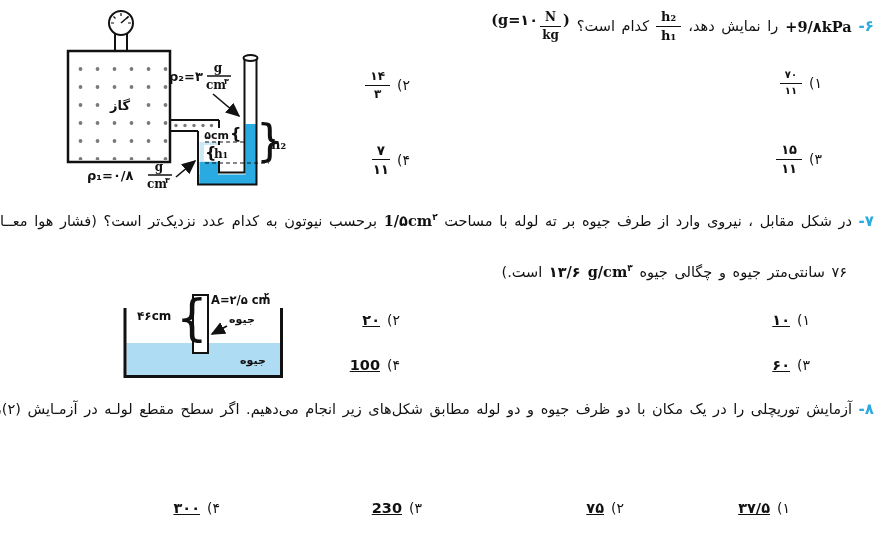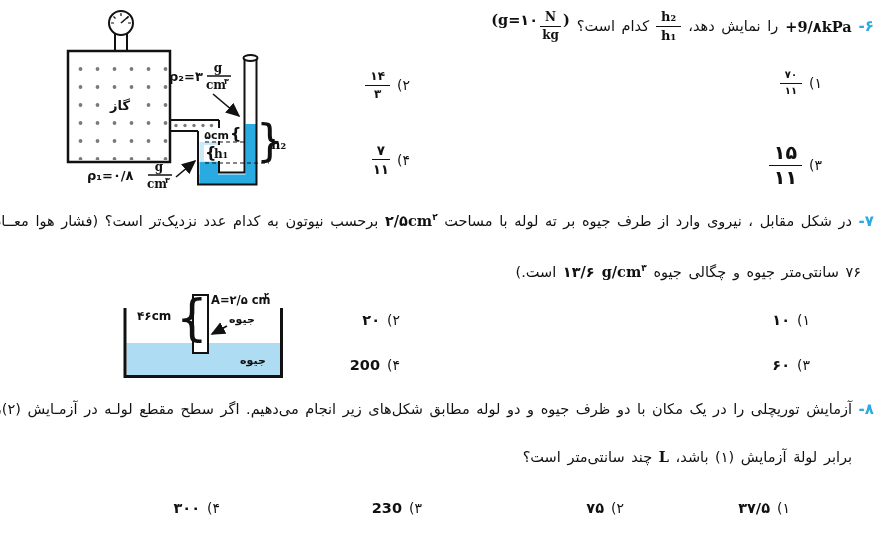--- a/index.html
+++ b/index.html
@@ -9,21 +9,21 @@
   .qline.flexline{display:flex;align-items:center;gap:7px;}
   .qnum{color:#29abe2;font-weight:bold;font-size:15px;}
   .ltr{direction:ltr;unicode-bidi:embed;display:inline-block;
        font-family:"DejaVu Serif","DejaVu Sans",serif;font-weight:bold;}
   sup{font-size:9px;}
   .frac{display:inline-flex;flex-direction:column;align-items:center;line-height:1.05;
         font-family:"DejaVu Serif","DejaVu Sans",serif;font-weight:bold;direction:ltr;}
   .frac .fnum{padding:0 5px 2px;border-bottom:1.6px solid #111;}
   .frac .fden{padding-top:2px;}
   .opt{position:absolute;display:flex;direction:rtl;align-items:center;gap:7px;font-size:14px;}
-  .opt .val{font-weight:bold;font-size:14.5px;}
+  .opt .val{font-weight:bold;font-size:14.5px;text-decoration:underline;}
   .gexp{display:inline-flex;gap:2px;}
   svg text{font-family:"DejaVu Sans",sans-serif;}
   svg text.serif{font-family:"DejaVu Serif","DejaVu Sans",serif;}
 </style>
 </head>
 <body>
 
 <div class="page">
 
   <div class="qline flexline" style="top:10px;right:12px">
@@ -54,21 +54,21 @@
   </div>
   <div class="opt" style="top:70px;right:476px">
     <span class="marker">۲)</span>
     <span class="frac" style="font-size:12px">
       <span class="fnum">۱۴</span>
       <span class="fden">۳</span>
     </span>
   </div>
   <div class="opt" style="top:143px;right:64px">
     <span class="marker">۳)</span>
-    <span class="frac" style="font-size:19px">
+    <span class="frac" style="font-size:13px">
       <span class="fnum">۱۵</span>
       <span class="fden">۱۱</span>
     </span>
   </div>
   <div class="opt" style="top:143px;right:476px">
     <span class="marker">۴)</span>
     <span class="frac" style="font-size:13.5px">
       <span class="fnum">۷</span>
       <span class="fden">۱۱</span>
     </span>
@@ -149,68 +149,63 @@
       <text class="serif" x="104" y="165" text-anchor="middle" font-size="12" font-weight="bold" fill="#111">g</text>
       <text class="serif" x="102" y="182" text-anchor="middle" font-size="12" font-weight="bold" fill="#111">cm</text>
       <text x="110" y="177" font-size="8" font-weight="bold" fill="#111">۳</text>
       <line x1="121" y1="171" x2="140" y2="155" stroke="#111" stroke-width="1.6" marker-end="url(#arrw)"></line>
     </g>
   </svg>
 
   <div class="qline" style="top:212px;right:12px">
     <span class="qnum">۷-</span>
     <span>در شکل مقابل ، نیروی وارد از طرف جیوه بر ته لوله با مساحت</span>
-    <span class="ltr"><span>۲/۵cm</span><sup>۲</sup></span>
+    <span class="ltr"><span>1/۵cm</span><sup>۲</sup></span>
     <span>برحسب نیوتون به کدام عدد نزدیک‌تر است؟ (فشار هوا معــادل</span>
   </div>
-  <div class="qline" style="top:263px;right:25px">
+  <div class="qline" style="top:263px;right:39px">
     <span>۷۶ سانتی‌متر جیوه و چگالی جیوه</span>
     <span class="ltr"><span>۱۳/۶ g/cm</span><sup>۳</sup></span>
     <span>است.)</span>
   </div>
 
   <div class="opt" style="top:312px;right:76px">
     <span class="marker">۱)</span>
     <span class="val">۱۰</span>
   </div>
   <div class="opt" style="top:312px;right:486px">
     <span class="marker">۲)</span>
     <span class="val">۲۰</span>
   </div>
   <div class="opt" style="top:357px;right:76px">
     <span class="marker">۳)</span>
     <span class="val">۶۰</span>
   </div>
   <div class="opt" style="top:357px;right:486px">
     <span class="marker">۴)</span>
-    <span class="val">200</span>
+    <span class="val">100</span>
   </div>
 
   <svg style="position:absolute;left:113px;top:278px" width="210" height="106" viewBox="0 0 210 106">
     <rect x="13.5" y="65" width="153.5" height="33" fill="#aedcf2"></rect>
     <path d="M12,30 V98.5 H168.5 V30" fill="none" stroke="#111" stroke-width="3"></path>
     <rect x="80" y="17" width="15" height="58" fill="#fff" stroke="#111" stroke-width="2"></rect>
     <text x="98" y="26" font-size="11.5" font-weight="bold" fill="#111">A=۲/۵ cm</text>
     <text x="151" y="20" font-size="8" font-weight="bold" fill="#111">۲</text>
     <text x="116" y="45" font-size="11" font-weight="bold" fill="#111">جیوه</text>
     <line x1="114" y1="48" x2="99" y2="56" stroke="#111" stroke-width="1.6" marker-end="url(#arrw)"></line>
     <text x="24" y="42" font-size="12" font-weight="bold" fill="#111">۴۶cm</text>
     <text x="63" y="57" font-size="50" fill="#111">{</text>
     <text x="140" y="86" text-anchor="middle" font-size="11" font-weight="bold" fill="#111">جیوه</text>
   </svg>
 
   <div class="qline" style="top:400px;right:12px">
     <span class="qnum">۸-</span>
     <span>آزمایش توریچلی را در یک مکان با دو ظرف جیوه و دو لوله مطابق شکل‌های زیر انجام می‌دهیم. اگر سطح مقطع لولـه در آزمـایش (۲)، دو</span>
   </div>
-  <div class="qline" style="top:448px;right:34px">
-    <span>برابر لولة آزمایش (۱) باشد،</span>
-    <span class="ltr">L</span>
-    <span>چند سانتی‌متر است؟</span>
-  </div>
 
   <div class="opt" style="top:500px;right:96px">
     <span class="marker">۱)</span>
     <span class="val">۳۷/۵</span>
   </div>
   <div class="opt" style="top:500px;right:262px">
     <span class="marker">۲)</span>
     <span class="val">۷۵</span>
   </div>
   <div class="opt" style="top:500px;right:464px">

